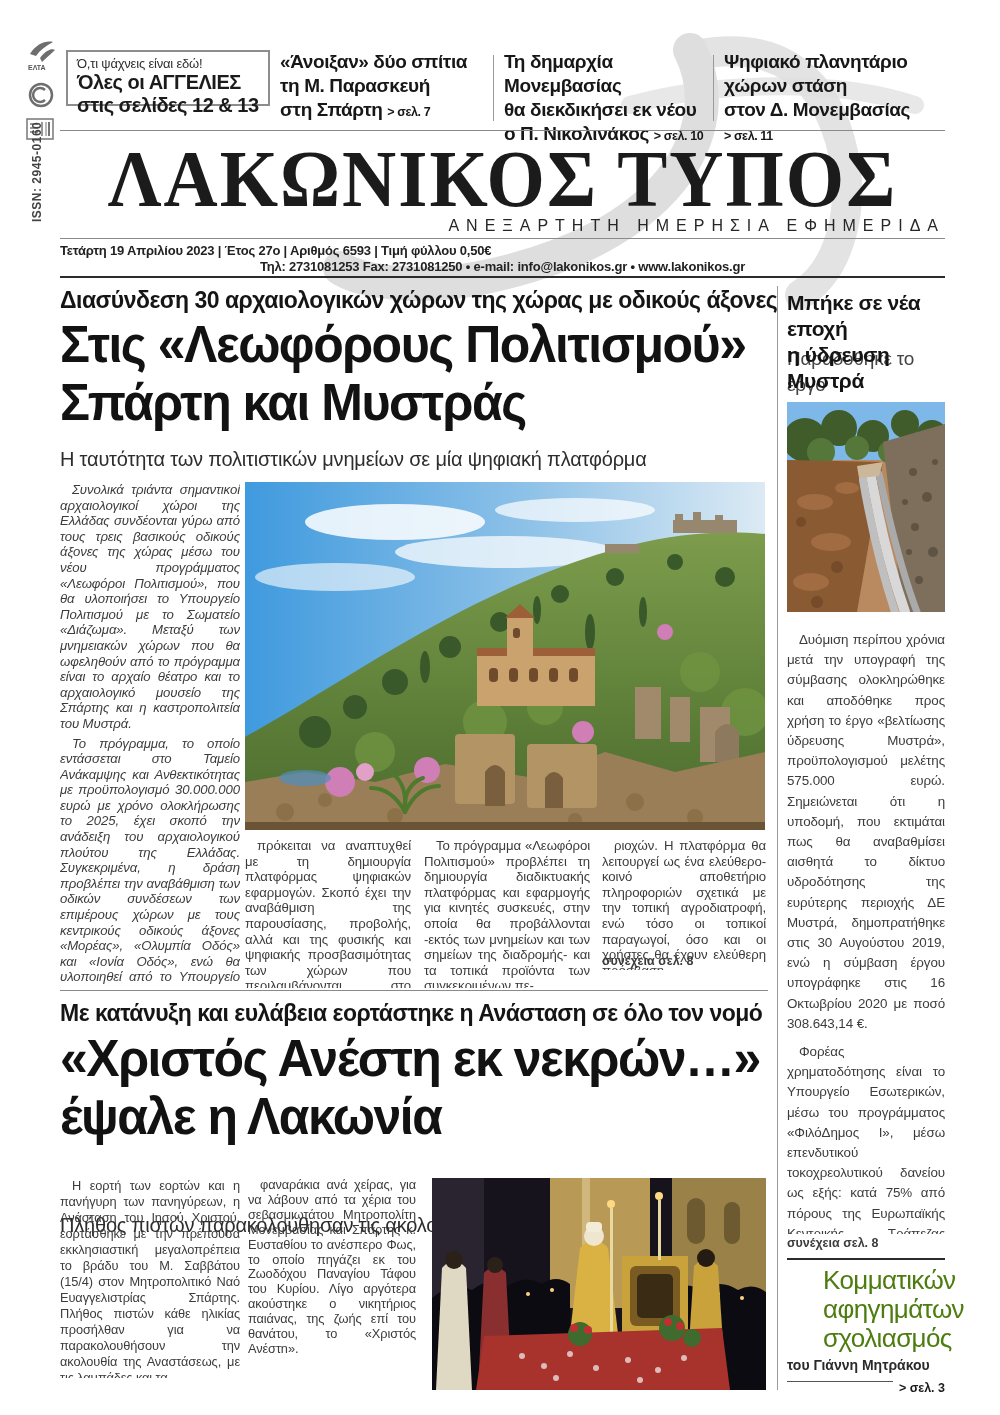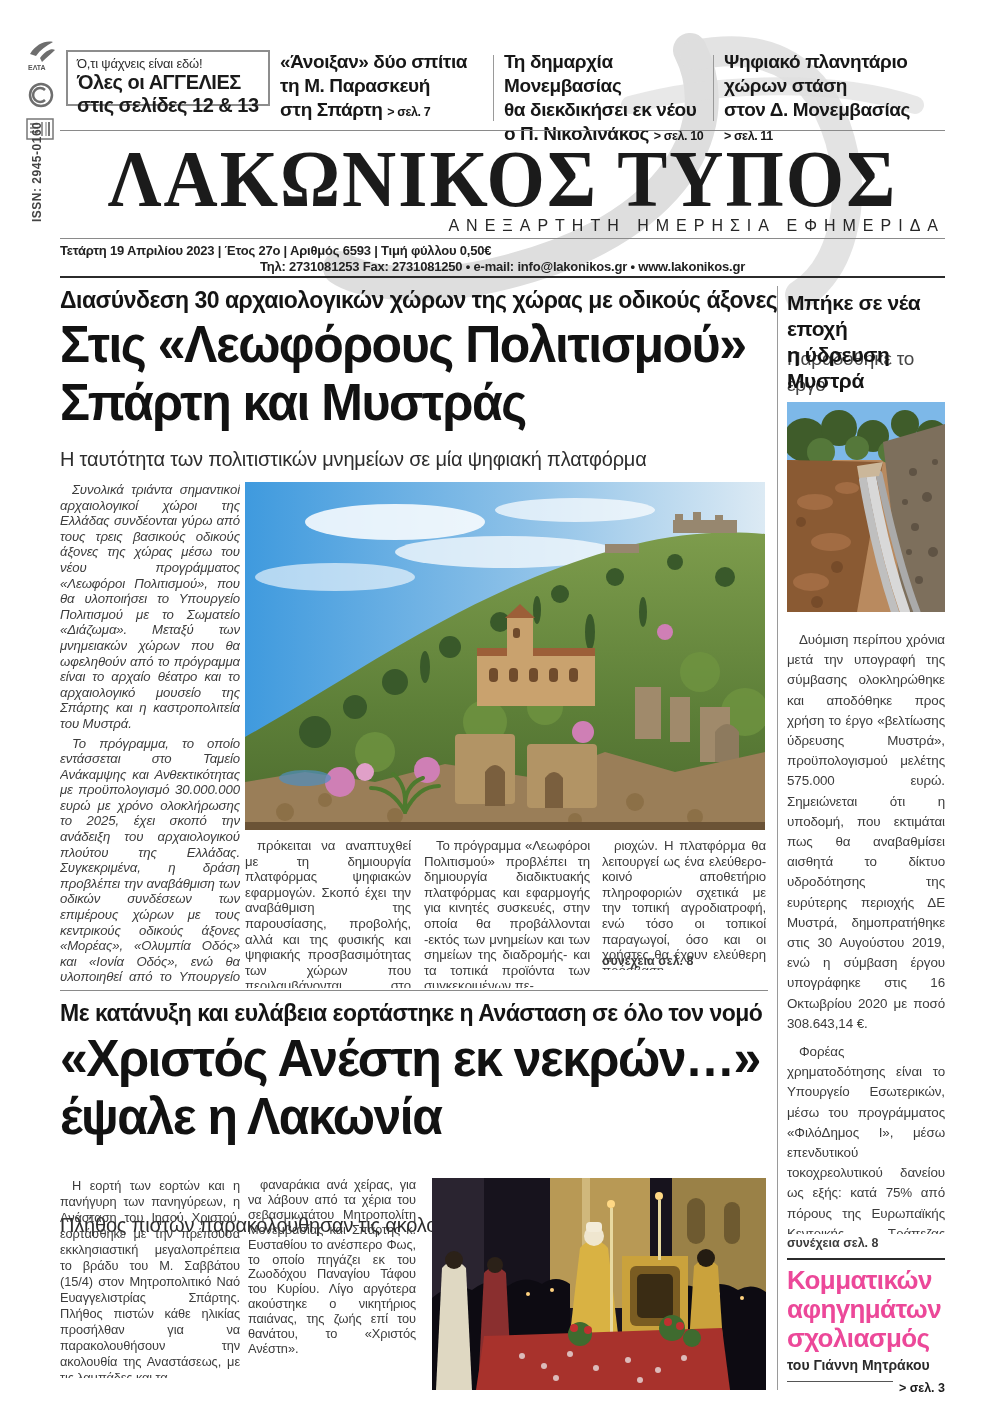--- a/index.html
+++ b/index.html
@@ -32,21 +32,21 @@
   .subhead{font-size:20px;color:#2d2d2d;letter-spacing:-.2px;white-space:nowrap;}
   .bodycol{font-size:13.2px;line-height:15.6px;color:#3c3c3c;text-align:justify;letter-spacing:-.1px;overflow:hidden;}
   .bodycol p{margin:0 0 4px 0;text-indent:12px;}
   .cont{font-size:12.5px;color:#3c3c3c;text-align:left;font-weight:bold;}
   .photo-frame{overflow:hidden;}
   
   .sb-head{font-size:21px;font-weight:bold;line-height:26px;letter-spacing:-.4px;color:#141414;}
   .sb-sub{font-size:19px;line-height:26px;color:#454545;letter-spacing:-.2px;}
   .sb-body{font-size:13.4px;line-height:20.2px;color:#3c3c3c;text-align:justify;letter-spacing:-.1px;overflow:hidden;}
   .sb-body p{margin:8px 0 6px 0;text-indent:12px;}
-  .op-title{font-size:26px;font-weight:bold;line-height:29px;letter-spacing:-.6px;color:#ec4899;}
+  .op-title{font-size:26px;font-weight:normal;line-height:29px;letter-spacing:-.6px;color:#4d7c0f;margin-left:36px;}
   .op-author{font-size:14px;font-weight:bold;color:#2a2a2a;}
   .op-pageline{display:flex;align-items:flex-start;gap:6px;}
   .op-pageline .ln{flex:1;height:1px;background:#555;}
 </style>
 </head>
 <body>
 
 <div class="page">
 
   <svg class="abs" style="left:300px;top:10px;" width="660" height="300" viewBox="0 0 660 300">

